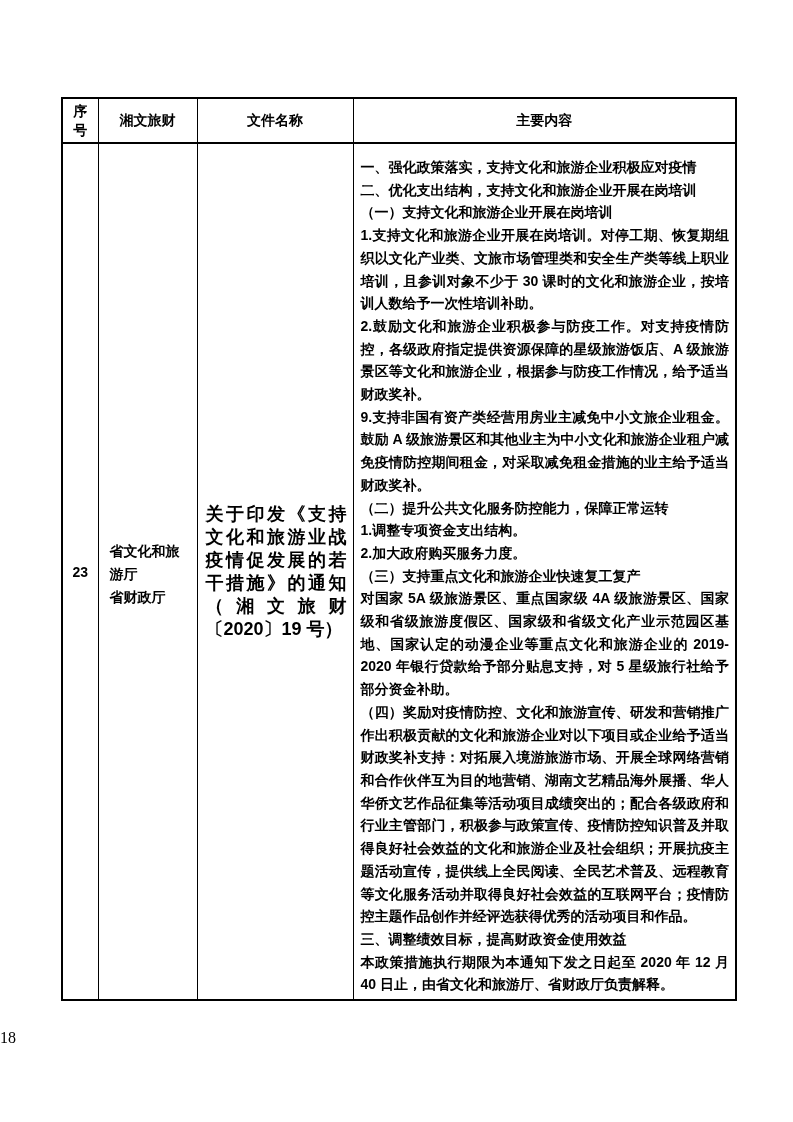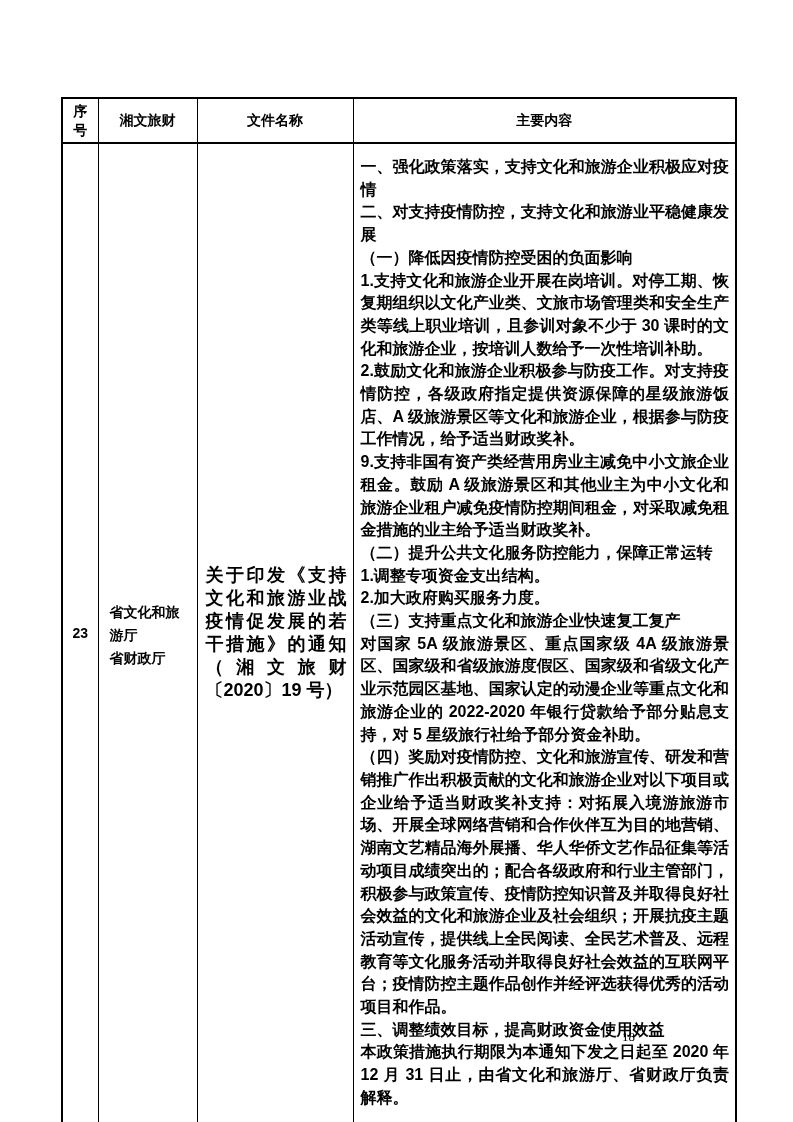--- a/index.html
+++ b/index.html
@@ -63,38 +63,38 @@
   }
   td.cell-docname {
     vertical-align: middle;
     font-size: 18px;
     line-height: 23px;
     padding: 2px 6px 2px 8px;
     text-align: justify;
   }
   td.cell-content {
     vertical-align: top;
-    font-size: 16px;
-    padding: 12px 6px 12px 7px;
+    font-size: 14px;
+    padding: 12px 6px 3px 7px;
     height: 819px;
   }
   td.cell-content p {
     margin: 0;
     padding: 0;
     line-height: 22.7px;
     text-align: justify;
   }
   .page-number {
     position: absolute;
     top: 1029px;
     left: 0;
     width: 635px;
-    text-align: right;
+    text-align: left;
     font-family: "Liberation Serif", serif;
-    font-size: 13px;
+    font-size: 16px;
     color: #000000;
   }
 </style>
 </head>
 <body>
 
 <div class="page">
 
   <table class="doc-table">
     <colgroup>
@@ -118,33 +118,33 @@
         </td>
         <td class="cell-agency">
           <div>省文化和旅游厅</div>
           <div>省财政厅</div>
         </td>
         <td class="cell-docname">
           <div>关于印发《支持文化和旅游业战疫情促发展的若干措施》的通知（湘文旅财〔2020〕19 号）</div>
         </td>
         <td class="cell-content">
           <p>一、强化政策落实，支持文化和旅游企业积极应对疫情</p>
-          <p>二、对支持疫情防控，支持文化和旅游业平稳健康发展</p>
-          <p>（一）降低因疫情防控受困的负面影响</p>
+          <p>二、优化支出结构，支持文化和旅游企业开展在岗培训</p>
+          <p>（一）支持文化和旅游企业开展在岗培训</p>
           <p>1.支持文化和旅游企业开展在岗培训。对停工期、恢复期组织以文化产业类、文旅市场管理类和安全生产类等线上职业培训，且参训对象不少于 30 课时的文化和旅游企业，按培训人数给予一次性培训补助。</p>
           <p>2.鼓励文化和旅游企业积极参与防疫工作。对支持疫情防控，各级政府指定提供资源保障的星级旅游饭店、A 级旅游景区等文化和旅游企业，根据参与防疫工作情况，给予适当财政奖补。</p>
           <p>9.支持非国有资产类经营用房业主减免中小文旅企业租金。鼓励 A 级旅游景区和其他业主为中小文化和旅游企业租户减免疫情防控期间租金，对采取减免租金措施的业主给予适当财政奖补。</p>
           <p>（二）提升公共文化服务防控能力，保障正常运转</p>
           <p>1.调整专项资金支出结构。</p>
           <p>2.加大政府购买服务力度。</p>
           <p>（三）支持重点文化和旅游企业快速复工复产</p>
-          <p>对国家 5A 级旅游景区、重点国家级 4A 级旅游景区、国家级和省级旅游度假区、国家级和省级文化产业示范园区基地、国家认定的动漫企业等重点文化和旅游企业的 2022-2020 年银行贷款给予部分贴息支持，对 5 星级旅行社给予部分资金补助。</p>
+          <p>对国家 5A 级旅游景区、重点国家级 4A 级旅游景区、国家级和省级旅游度假区、国家级和省级文化产业示范园区基地、国家认定的动漫企业等重点文化和旅游企业的 2019-2020 年银行贷款给予部分贴息支持，对 5 星级旅行社给予部分资金补助。</p>
           <p>（四）奖励对疫情防控、文化和旅游宣传、研发和营销推广作出积极贡献的文化和旅游企业对以下项目或企业给予适当财政奖补支持：对拓展入境游旅游市场、开展全球网络营销和合作伙伴互为目的地营销、湖南文艺精品海外展播、华人华侨文艺作品征集等活动项目成绩突出的；配合各级政府和行业主管部门，积极参与政策宣传、疫情防控知识普及并取得良好社会效益的文化和旅游企业及社会组织；开展抗疫主题活动宣传，提供线上全民阅读、全民艺术普及、远程教育等文化服务活动并取得良好社会效益的互联网平台；疫情防控主题作品创作并经评选获得优秀的活动项目和作品。</p>
           <p>三、调整绩效目标，提高财政资金使用效益</p>
-          <p>本政策措施执行期限为本通知下发之日起至 2020 年 12 月 31 日止，由省文化和旅游厅、省财政厅负责解释。</p>
+          <p>本政策措施执行期限为本通知下发之日起至 2020 年 12 月 40 日止，由省文化和旅游厅、省财政厅负责解释。</p>
         </td>
       </tr>
     </tbody>
   </table>
 
   <div class="page-number">18</div>
 
 </div>
 
 </body></html>

